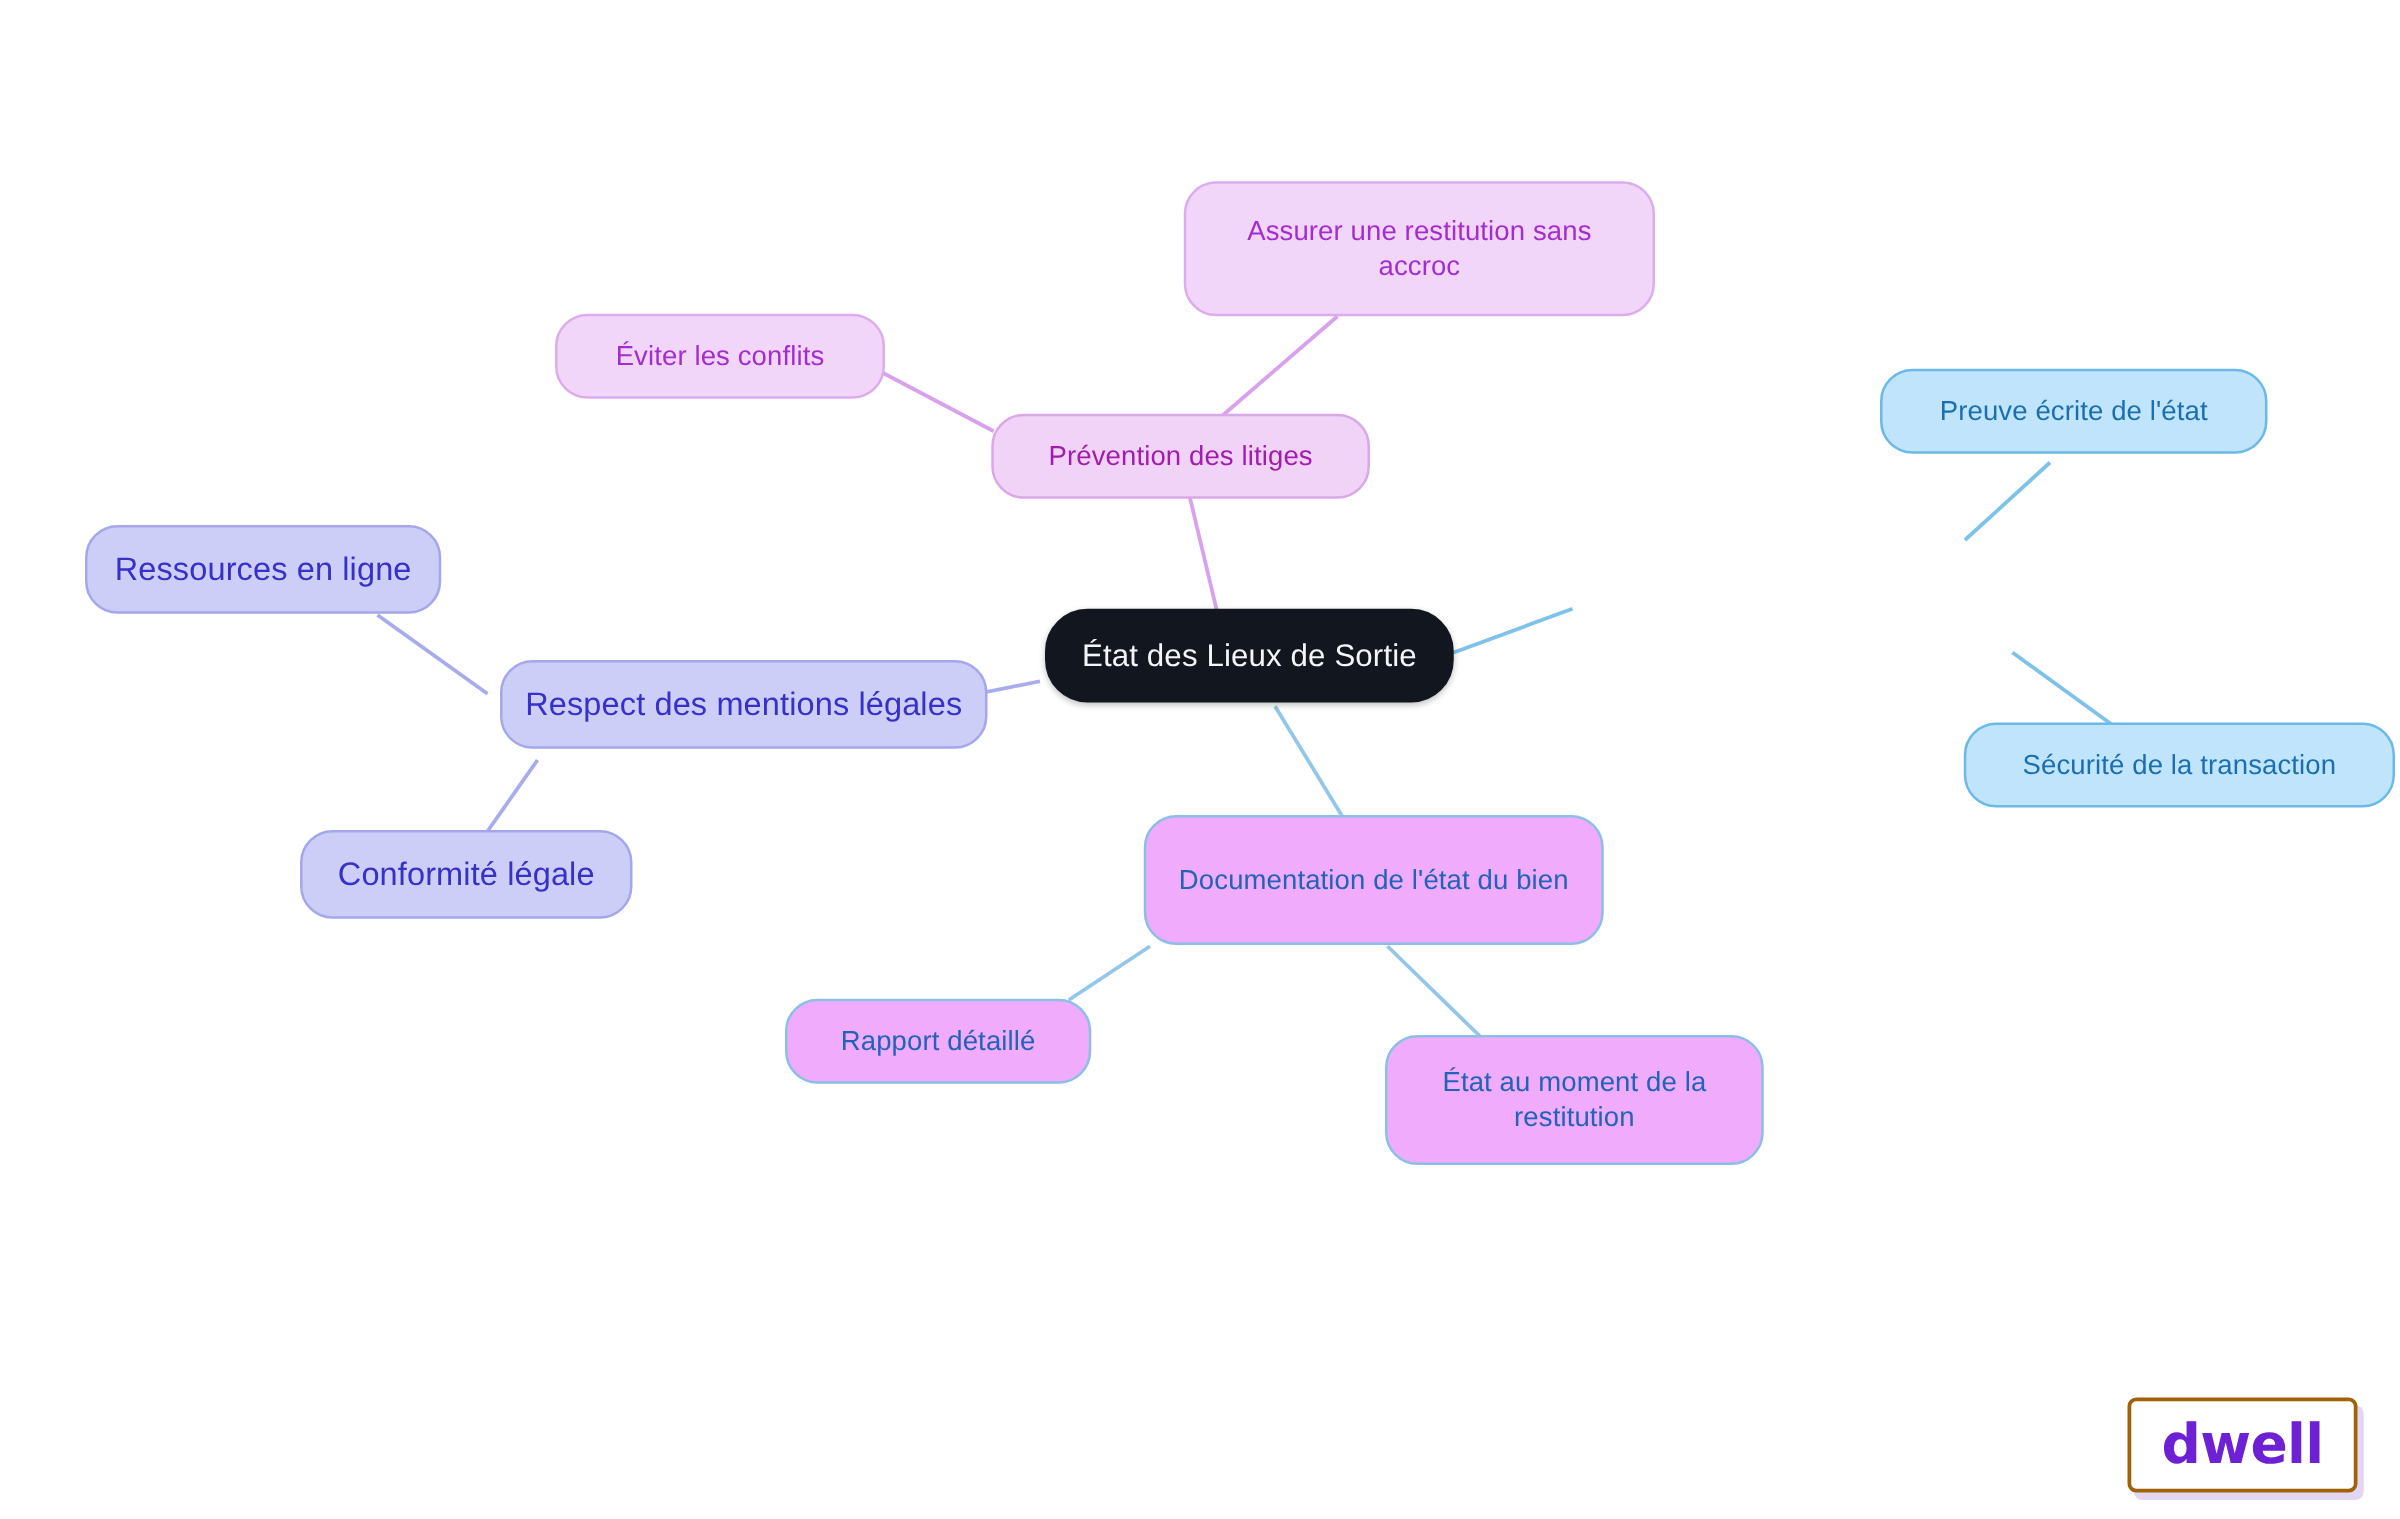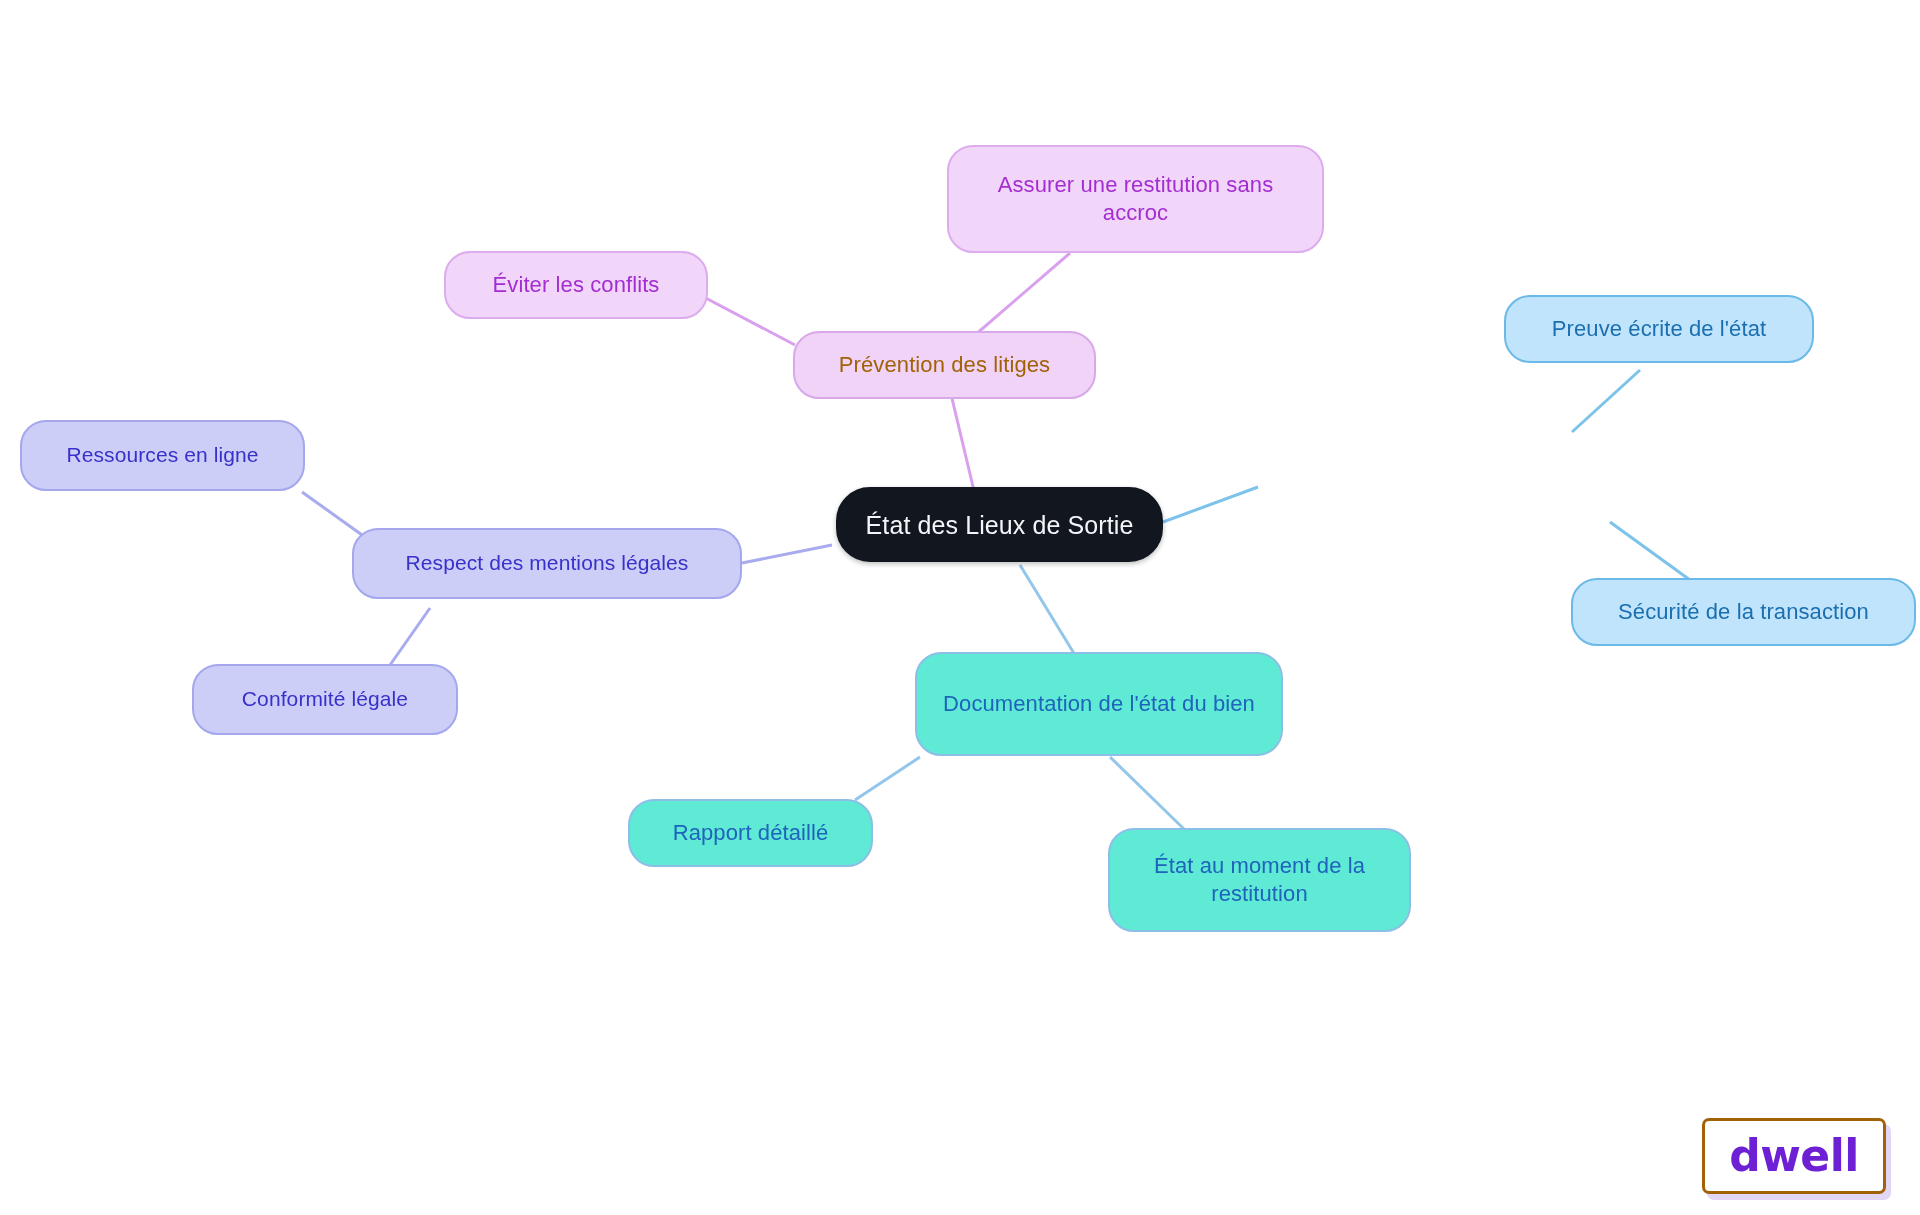--- a/index.html
+++ b/index.html
@@ -59,52 +59,53 @@
     color: #f3f5f8;
     font-size: 25px;
     border-radius: 34px;
     box-shadow: 0 2px 5px rgba(15,20,30,0.28);
   }
 
   
   .node.violet {
     background: #f0d3f7;
     border-color: #d9a8e8;
-    color: #a16207;
+    color: #a21caf;
     font-size: 22px;
   }
   .node.violet-leaf {
     background: #f2d6fa;
     border-color: #ddaced;
     color: #a32dd0;
     font-size: 22px;
   }
 
   
   .node.blue {
     background: #bfe4fb;
     border-color: #6bb9e8;
     color: #1b6fb0;
     font-size: 22px;
   }
 
   
   .node.lightblue {
-    background: #5eead4;
+    background: #f0abfc;
     border-color: #8cbfe8;
     color: #1f63bb;
     font-size: 22px;
   }
 
   
   .node.peri {
     background: #cccef8;
     border-color: #a4a7ec;
     color: #3730c9;
-    font-size: 21px;
+    font-size: 26px;
+    margin-left: 48px;
   }
 
   
   #dwell-logo {
     position: absolute;
     left: 1702px;
     top: 1118px;
     width: 178px;
     height: 70px;
     background: #ffffff;

